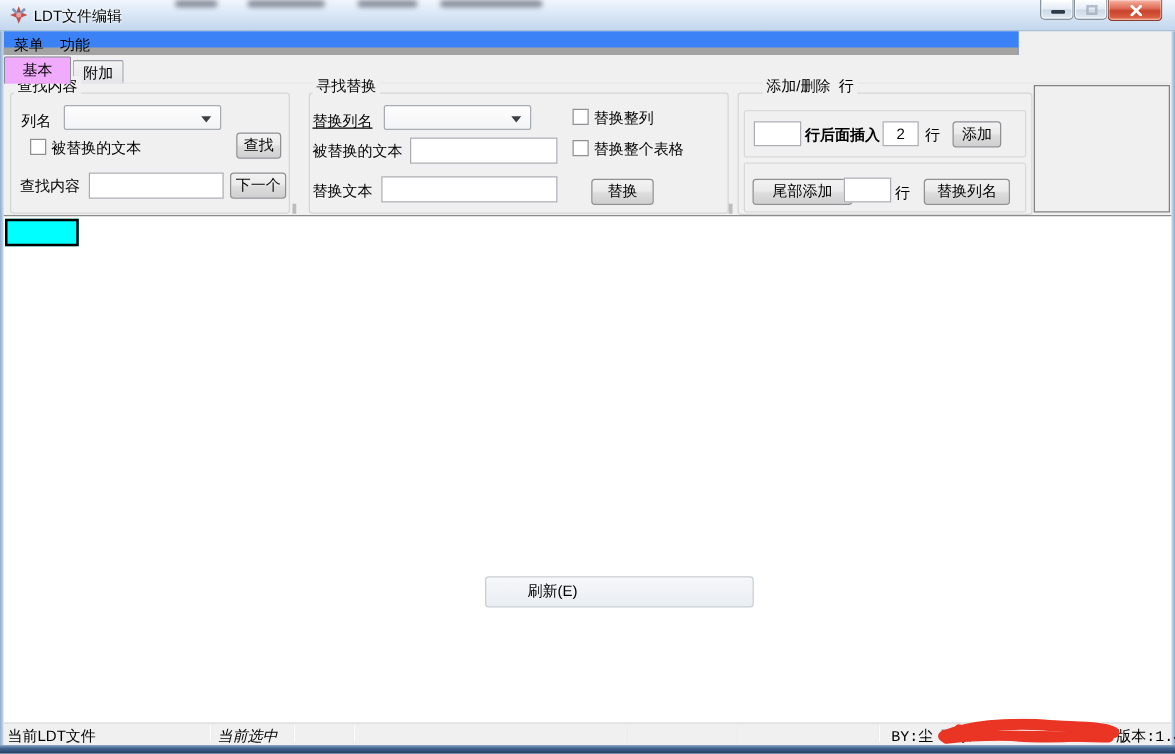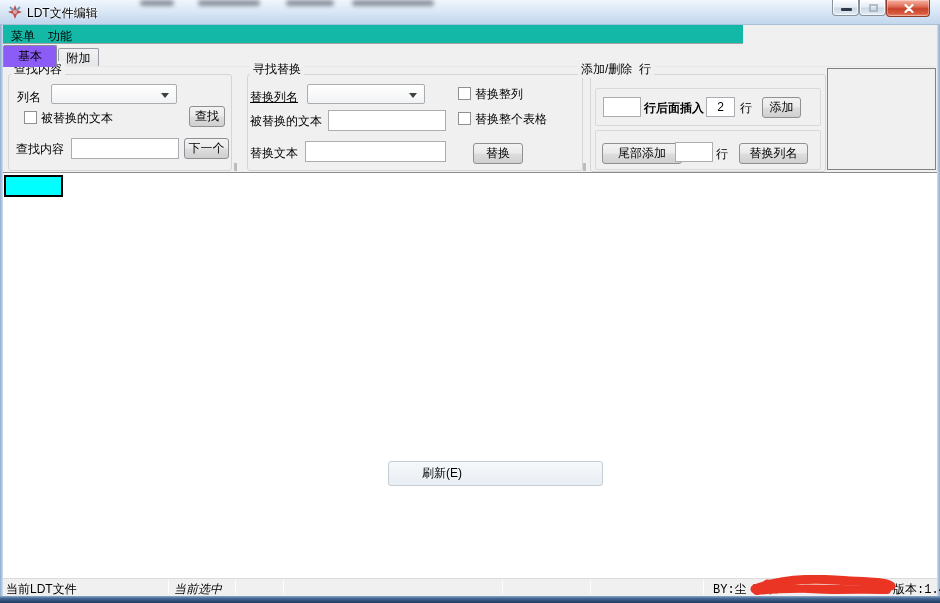--- a/index.html
+++ b/index.html
@@ -27,41 +27,41 @@
   .min-glyph { position:absolute; left:8px; bottom:4px; width:11px; height:3px; background:#2f3b4a; border-radius:1px; }
   .max-glyph { position:absolute; left:9px; top:4px; width:9px; height:8px; border:2px solid #94a2b1; opacity:.65; }
   .close-glyph { position:absolute; left:17px; top:4px; }
 
   #border-left  { left:0; top:25px; width:3px; height:572px; background:linear-gradient(to right,#8fabcd,#cfdff1); }
   #border-right { left:937px; top:25px; width:3px; height:572px; background:linear-gradient(to left,#8fabcd,#cfdff1); }
   #border-bottom{ left:0; top:596px; width:940px; height:7px;
     background:linear-gradient(to bottom,#8fabcd 0%,#456791 35%,#1e3c63 100%); }
 
   
-  #menubar { left:3px; top:25px; width:740px; height:19px; background:#14b8a6; border-bottom:1px solid #a3a3a3; }
+  #menubar { left:3px; top:25px; width:812px; height:19px; background:#3b82f6; border-bottom:6px solid #a3a3a3; }
   .menu-item { position:absolute; top:2px; padding:1px 3px; cursor:default; }
   #menu-1 { left:5px; } #menu-2 { left:42px; }
 
   .tab { position:absolute; text-align:center; cursor:default; }
-  #tab-basic { left:3px; top:45px; width:54px; height:22px; background:#8b5cf6;
+  #tab-basic { left:3px; top:45px; width:54px; height:22px; background:#f0abfc;
     border:1px solid #898c95; border-bottom:none; border-radius:2px 2px 0 0; line-height:21px; z-index:3; }
   #tab-extra { left:58px; top:48px; width:41px; height:19px;
     background:linear-gradient(to bottom,#f2f2f3,#e4e5e8); border:1px solid #9a9da6; border-bottom:none;
     border-radius:2px 2px 0 0; line-height:18px; }
   #tabpage-top { left:3px; top:66px; width:934px; height:1px; background:#e8e8e8; }
 
   
   .groupbox { position:absolute; border:1px solid #d5d5d5; border-radius:3px; }
   .grouplabel { position:absolute; background:#f0f0f0; padding:0 3px; white-space:pre; z-index:2; }
   #grp-find    { left:8px;   top:74px; width:224px; height:97px; }
   #grp-replace { left:247px; top:74px; width:336px; height:97px; }
   #grp-addrow  { left:590px; top:74px; width:236px; height:98px; }
   #lbl-find    { left:11px;  top:61px; }
   #lbl-replace { left:250px; top:61px; }
-  #lbl-addrow  { left:578px; top:61px; }
+  #lbl-addrow  { left:610px; top:61px; }
   #panel-right { left:827px; top:68px; width:109px; height:102px; border:1px solid #828282; background:#f0f0f0; }
   .subpanel { position:absolute; border:1px solid #d9d9d9; border-radius:2px; }
   #sub-add1 { left:595px; top:88px;  width:226px; height:38px; }
   #sub-add2 { left:595px; top:130px; width:226px; height:40px; }
   .grip { position:absolute; width:3px; height:8px; background:#9a9a9a; opacity:.6; }
   #grip-1 { left:234px; top:163px; } #grip-2 { left:583px; top:163px; }
 
   
   .win-btn { position:absolute; border:1px solid #8e9094; border-radius:3px; text-align:center;
     background:linear-gradient(to bottom,#f2f2f2 0%,#ebebeb 45%,#dddddd 55%,#cfcfcf 100%);

